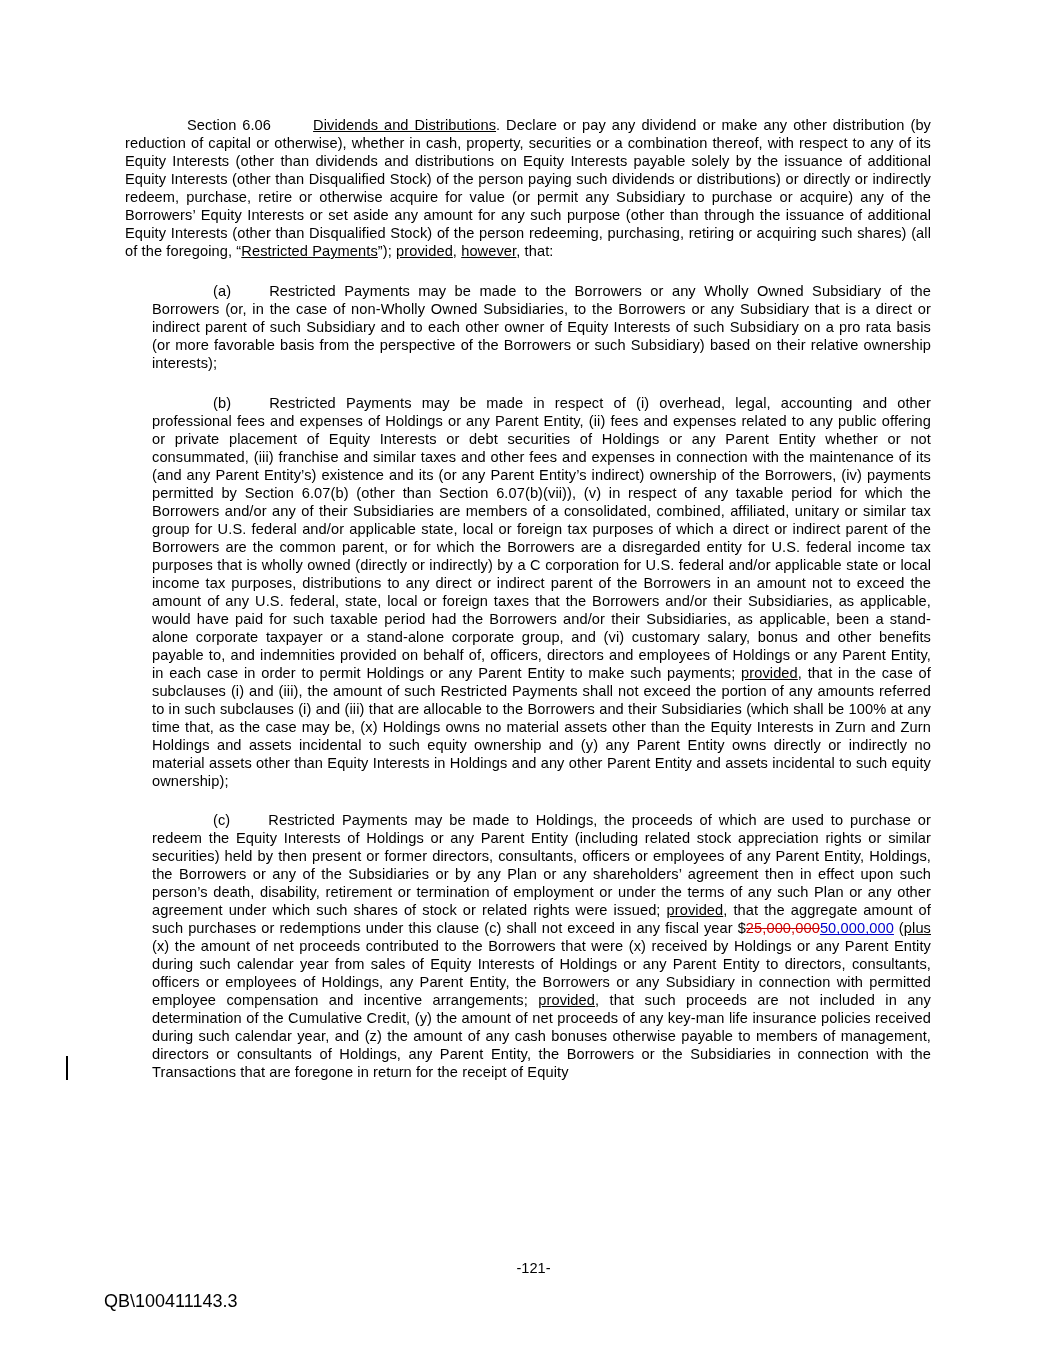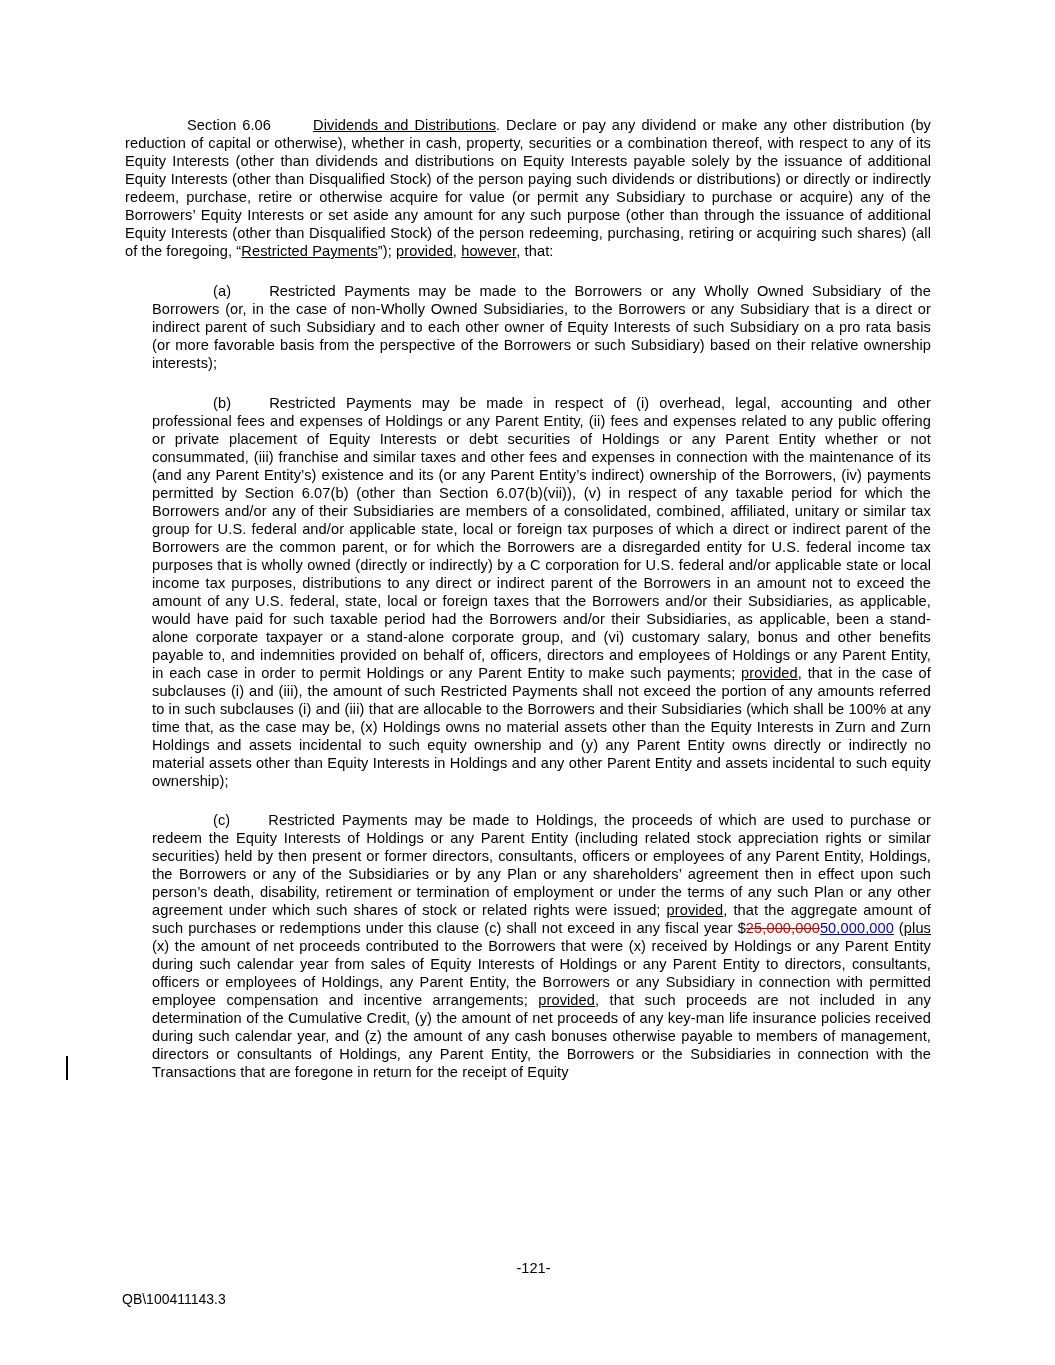--- a/index.html
+++ b/index.html
@@ -42,22 +42,22 @@
     background: #000000;
   }
   .footer-page {
     position: absolute;
     left: 12px; right: 0; top: 1260px;
     text-align: center;
     font-size: 14.6px;
   }
   .footer-doc {
     position: absolute;
-    left: 122px; top: 1291px;
-    font-size: 14px;
+    left: 104px; top: 1291px;
+    font-size: 18px;
   }
 </style>
 </head>
 <body>
 
 <div class="page">
 
   <div class="change-bar"></div>
 
   <div class="content">

